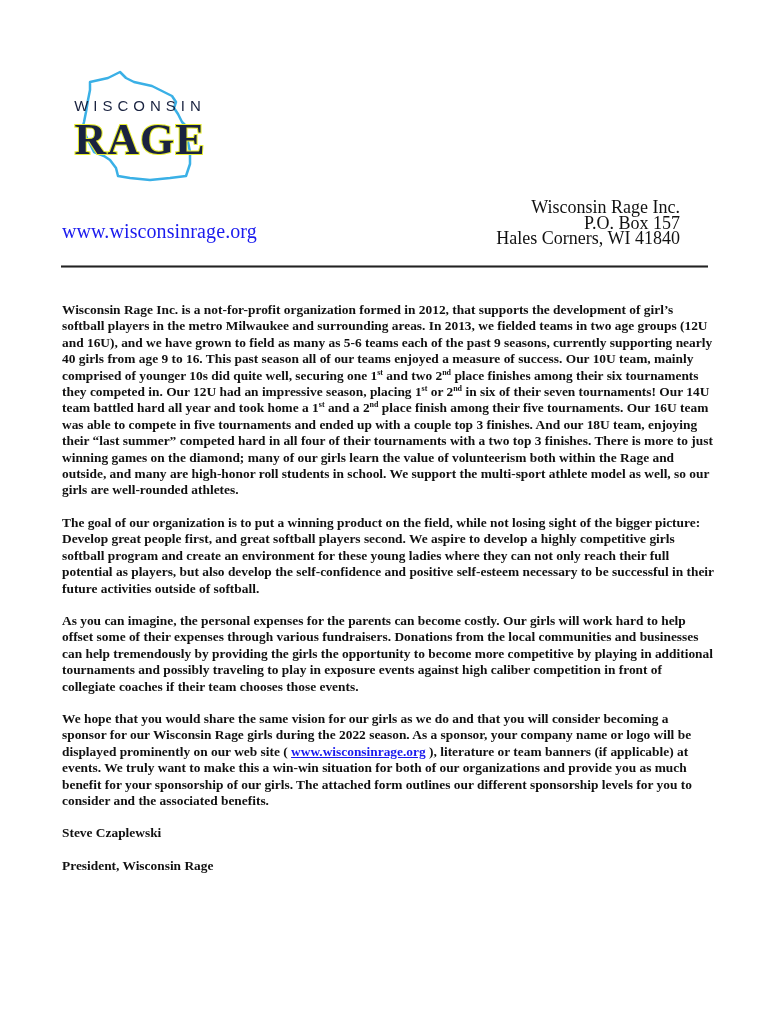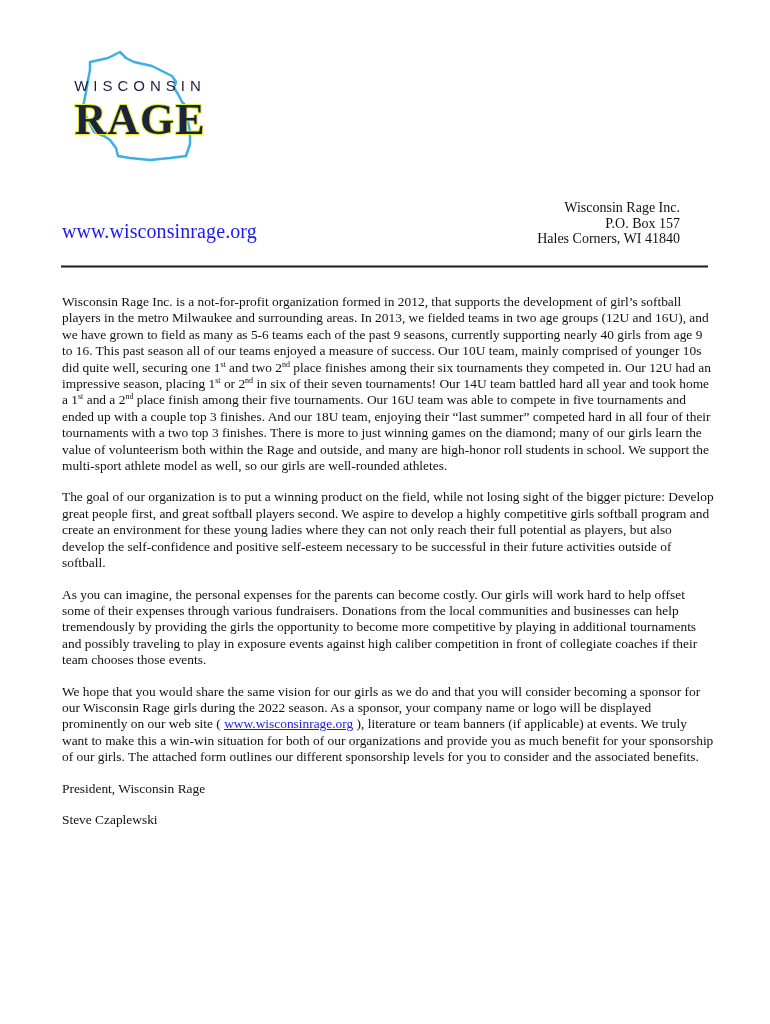--- a/index.html
+++ b/index.html
@@ -11,39 +11,39 @@
       width: 770px;
       height: 1024px;
       position: relative;
       overflow: hidden;
       font-family: "Liberation Serif", "DejaVu Serif", serif;
       color: #111111;
     }
     .logo {
       position: absolute;
       left: 60px;
-      top: 44px;
+      top: 64px;
       width: 160px;
       height: 120px;
     }
     .logo svg { display: block; }
     .website {
       position: absolute;
       left: 62px;
       top: 220px;
       font-size: 20px;
       color: #1a1aee;
       letter-spacing: 0.1px;
     }
     .address {
       position: absolute;
       right: 90px;
       top: 200px;
       text-align: right;
-      font-size: 14px;
+      font-size: 18px;
       line-height: 15.5px;
     }
     .rule {
       position: absolute;
       left: 61px;
       top: 265px;
       width: 647px;
       height: 3px;
       background: #222222;
       border-top: 1px solid #888;
@@ -53,21 +53,22 @@
     }
     .body-text {
       position: absolute;
       left: 62px;
       top: 286px;
       width: 652px;
       font-size: 13.4px;
       line-height: 16.4px;
     }
     .body-text p {
-      margin: 8px 0 15px 0;
+      margin: 16px 0 15px 0;
+      font-weight: bold;
     }
     .body-text sup {
       font-size: 8px;
       line-height: 0;
       vertical-align: 5px;
     }
     .link {
       color: #1a1aee;
       text-decoration: underline;
     }
@@ -102,15 +103,15 @@
   <p><span>Wisconsin Rage Inc. is a not-for-profit organization formed in 2012, that supports the development of girl’s softball players in the metro Milwaukee and surrounding areas.  In 2013, we fielded teams in two age groups (12U and 16U), and we have grown to field as many as 5-6 teams each of the past 9 seasons, currently supporting nearly 40 girls from age 9 to 16.  This past season all of our teams enjoyed a measure of success. Our 10U team, mainly comprised of younger 10s did quite well, securing one 1</span><sup>st</sup><span> and two 2</span><sup>nd</sup><span> place finishes among their six tournaments they competed in. Our 12U had an impressive season, placing 1</span><sup>st</sup><span> or 2</span><sup>nd</sup><span> in six of their seven tournaments!  Our 14U team battled hard all year and took home a 1</span><sup>st</sup><span> and a 2</span><sup>nd</sup><span> place finish among their five tournaments.  Our 16U team was able to compete in five tournaments and ended up with a couple top 3 finishes.  And our 18U team, enjoying their “last summer” competed hard in all four of their tournaments with a two top 3 finishes.  There is more to just winning games on the diamond; many of our girls learn the value of volunteerism both within the Rage and outside, and many are high-honor roll students in school.  We support the multi-sport athlete model as well, so our girls are well-rounded athletes.</span></p>
 
   <p>The goal of our organization is to put a winning product on the field, while not losing sight of the bigger picture:  Develop great people first, and great softball players second.  We aspire to develop a highly competitive girls softball program and create an environment for these young ladies where they can not only reach their full potential as players, but also develop the self-confidence and positive self-esteem necessary to be successful in their future activities outside of softball.</p>
 
   <p>As you can imagine, the personal expenses for the parents can become costly.  Our girls will work hard to help offset some of their expenses through various fundraisers.  Donations from the local communities and businesses can help tremendously by providing the girls the opportunity to become more competitive by playing in additional tournaments and possibly traveling to play in exposure events against high caliber competition in front of collegiate coaches if their team chooses those events.</p>
 
   <p><span>We hope that you would share the same vision for our girls as we do and that you will consider becoming a sponsor for our Wisconsin Rage girls during the 2022 season.   As a sponsor, your company name or logo will be displayed prominently on our web site ( </span><a class="link">www.wisconsinrage.org</a><span> ), literature or team banners (if applicable) at events.  We truly want to make this a win-win situation for both of our organizations and provide you as much benefit for your sponsorship of our girls.  The attached form outlines our different sponsorship levels for you to consider and the associated benefits.</span></p>
 
 
 
+  <p class="sig-line">Steve Czaplewski</p>
   <p class="sig-line">President, Wisconsin Rage</p>
-  <p class="sig-line">Steve Czaplewski</p>
 </div>
 
 </body></html>

